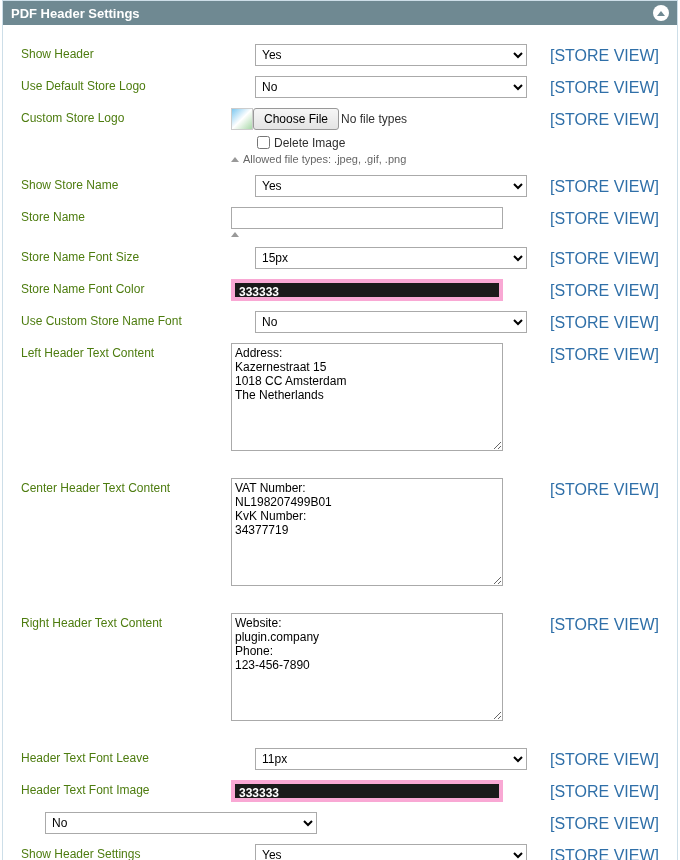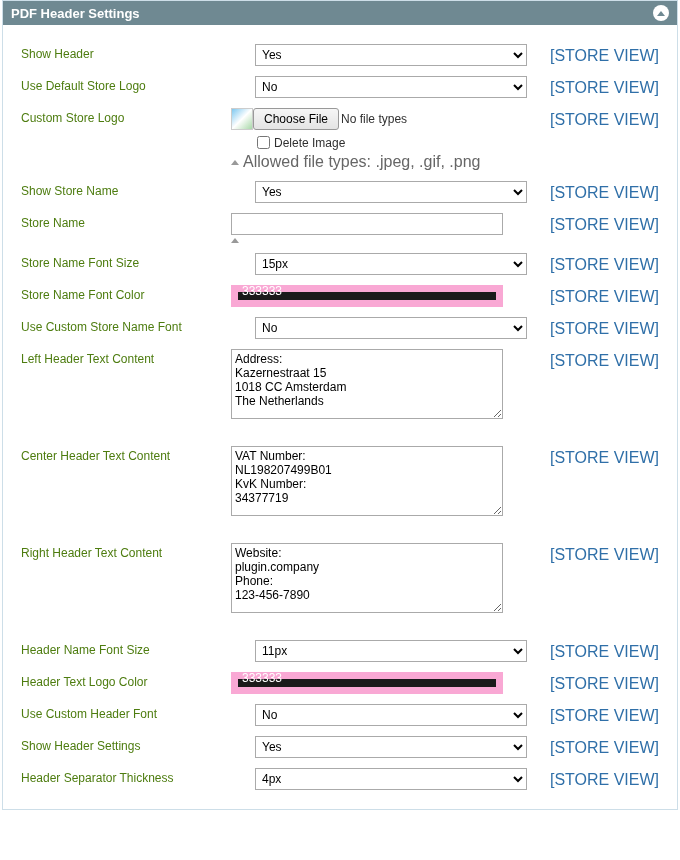--- a/index.html
+++ b/index.html
@@ -79,43 +79,44 @@
       padding: 1px 2px;
       background: #fff;
       font-family: Arial, Helvetica, sans-serif;
     }
     select.field {
       padding-right: 18px;
       margin-left: 24px;
     }
     textarea.field {
       width: 272px;
-      height: 70px;
+      height: 108px;
       border: 1px solid #aaa;
       font-size: 12px;
       padding: 2px 3px;
       font-family: Arial, Helvetica, sans-serif;
       resize: both;
     }
     .color-field {
       width: 272px;
       height: 22px;
-      border: 7px solid #f9a8d4;
+      border: 4px solid #f9a8d4;
       color: #fff;
       font-size: 12px;
       padding: 2px 4px;
       font-family: Arial, Helvetica, sans-serif;
       display: flex;
-      align-items: flex-end;
+      align-items: flex-start;
+      font-weight: bold;
     }
     .note {
       display: flex;
       align-items: center;
       color: #666;
-      font-size: 16px;
+      font-size: 11px;
       margin-top: 3px;
     }
     .note-arrow {
       width: 0; height: 0;
       border-left: 4px solid transparent;
       border-right: 4px solid transparent;
       border-bottom: 5px solid #999;
       margin-right: 4px;
       flex-shrink: 0;
     }
@@ -289,41 +290,40 @@
 plugin.company
 Phone:
 123-456-7890</textarea>
       </div>
       <div class="form-scope"><span class="scope-link">[STORE VIEW]</span></div>
     </div>
 
     <div style="height:14px;"></div>
 
     <div class="form-row">
-      <div class="form-label">Header Name Font Size</div>
+      <div class="form-label">Header Text Font Leave</div>
       <div class="form-value">
         <select class="field">
           <option>11px</option>
         </select>
       </div>
       <div class="form-scope"><span class="scope-link">[STORE VIEW]</span></div>
     </div>
 
     <div class="form-row">
-      <div class="form-label">Header Text Logo Color</div>
+      <div class="form-label">Header Text Font Image</div>
       <div class="form-value">
         <div class="color-field" style="background:#1a1a1a;color:#fff;">
           <span>333333</span>
         </div>
       </div>
       <div class="form-scope"><span class="scope-link">[STORE VIEW]</span></div>
     </div>
 
     <div class="form-row">
-      <div class="form-label">Use Custom Header Font</div>
       <div class="form-value">
         <select class="field">
           <option>No</option>
         </select>
       </div>
       <div class="form-scope"><span class="scope-link">[STORE VIEW]</span></div>
     </div>
 
     <div class="form-row">
       <div class="form-label">Show Header Settings</div>

